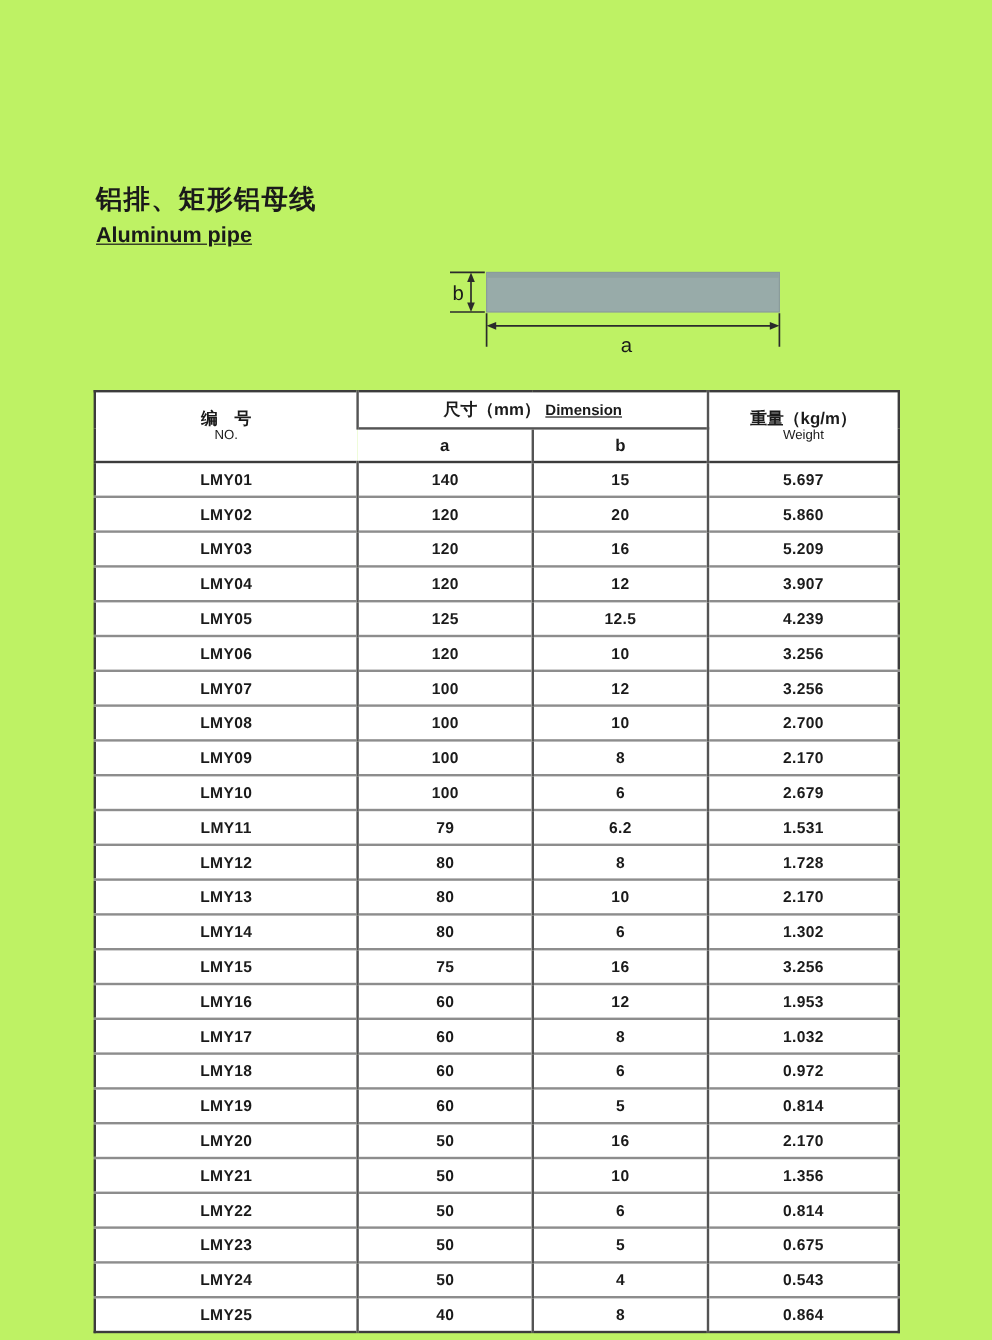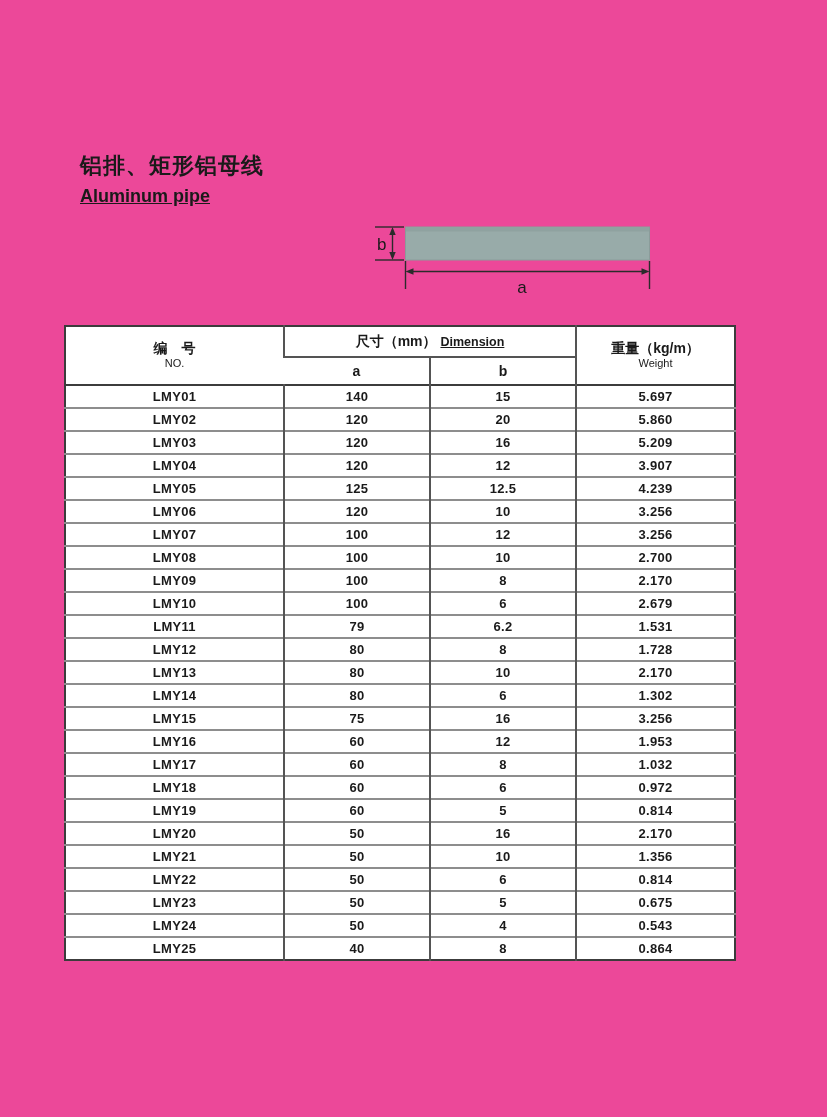--- a/index.html
+++ b/index.html
@@ -1,20 +1,20 @@
 <!DOCTYPE html>
 <html><head>
 <meta charset="utf-8">
 <style>
   html, body { margin: 0; padding: 0; background: #ffffff; }
   .page {
     position: relative;
     width: 827px;
     height: 1117px;
-    background: #ec4899;
+    background: #bef264;
     font-family: "Liberation Sans", sans-serif;
     color: #1a1a1a;
     overflow: hidden;
   }
   .title-zh {
     position: absolute;
     left: 80px;
     top: 151px;
     margin: 0;
     font-size: 22px;
@@ -31,21 +31,21 @@
     text-decoration: underline;
   }
   .diagram { position: absolute; left: 368px; top: 219px; }
   .diagram text {
     font-family: "Liberation Sans", sans-serif;
     font-size: 17px;
     fill: #1a1a1a;
   }
   table.spec-table {
     position: absolute;
-    left: 64px;
+    left: 78px;
     top: 325px;
     width: 670px;
     border-collapse: collapse;
     table-layout: fixed;
   }
   table.spec-table th, table.spec-table td {
     text-align: center;
     vertical-align: middle;
     font-weight: bold;
     padding: 0;
@@ -58,21 +58,21 @@
   table.spec-table td + td { border-left: 2px solid #545454; }
   
   thead th { background: #f0f1f1; }
   tr.head-row-1 th { height: 29px; font-size: 14px; }
   tr.head-row-2 th { height: 26px; font-size: 14px; border-top: 2px solid #545454; }
   thead { border-bottom: 2px solid #3c3c3c; }
   th.rowspan-cell { font-size: 14px; line-height: 1.25; }
   .hdr-sub { font-size: 12.5px; font-weight: bold; text-decoration: underline; }
   .hdr-en { display: block; font-size: 11px; font-weight: normal; }
   
-  tbody tr { height: 23px; }
+  tbody tr { height: 29px; }
   tbody tr + tr td { border-top: 2px solid #8d8d8d; }
   tbody td { font-size: 13px; letter-spacing: 0.3px; }
 </style>
 </head>
 <body>
 
 <div class="page">
 
   <h1 class="title-zh">铝排、矩形铝母线</h1>
   <h2 class="title-en">Aluminum pipe</h2>

